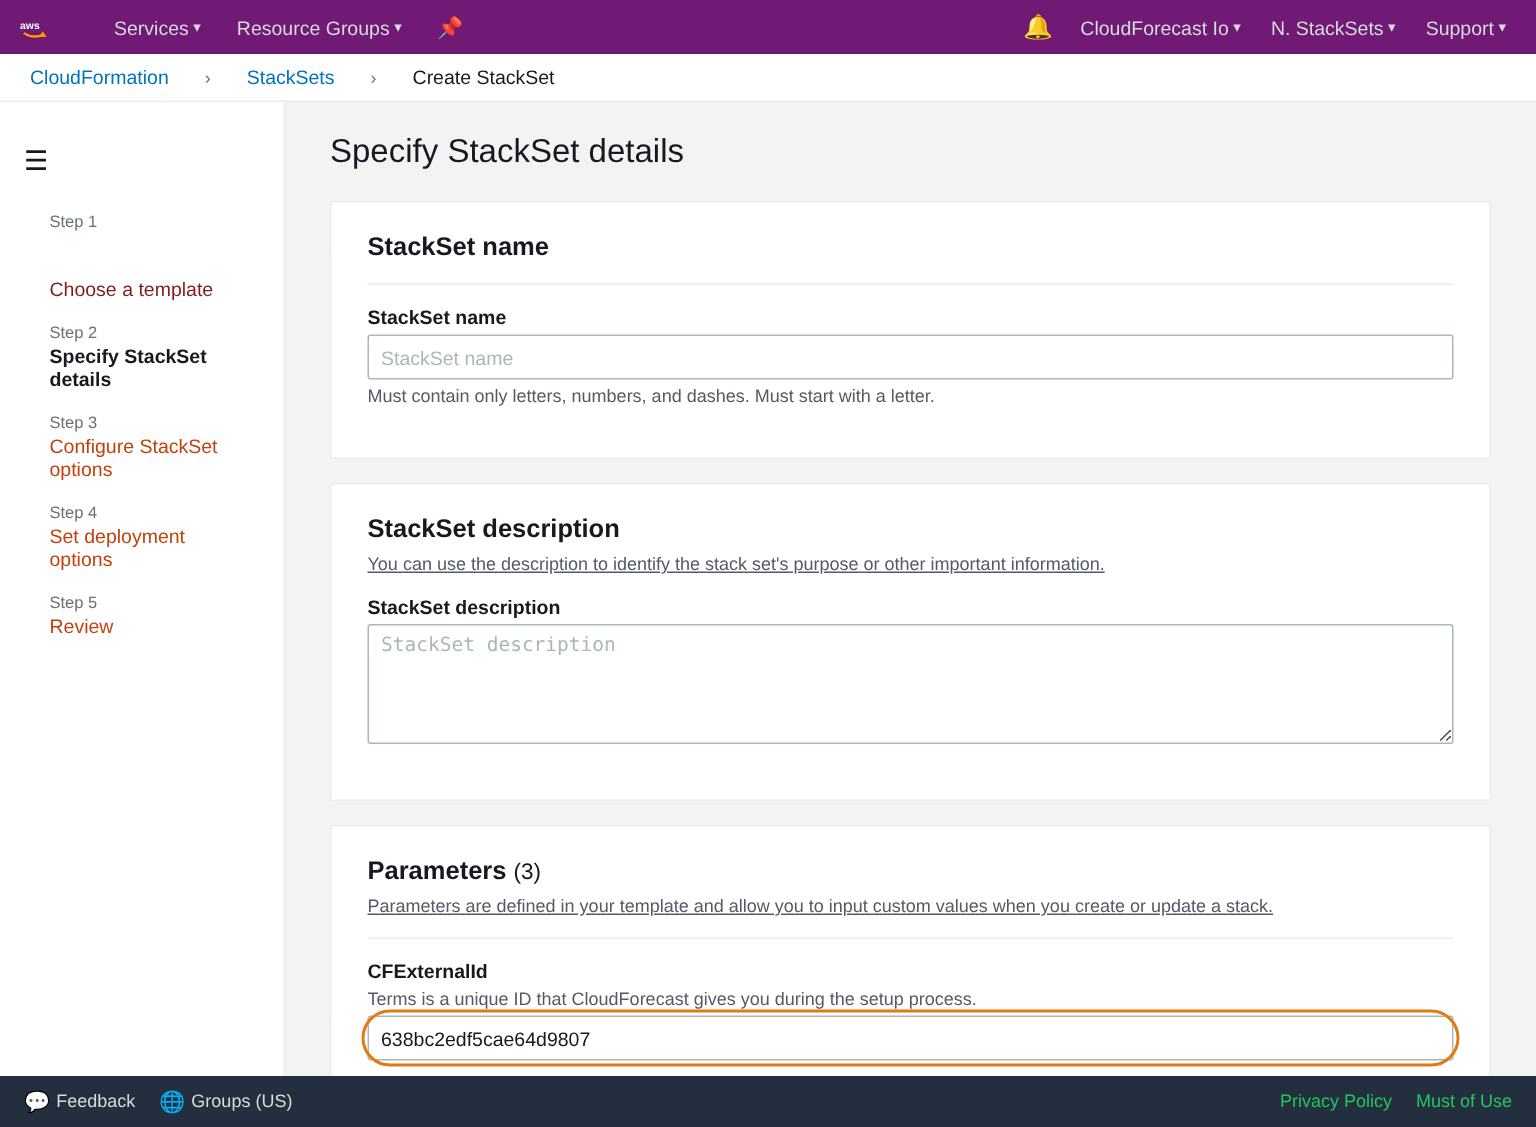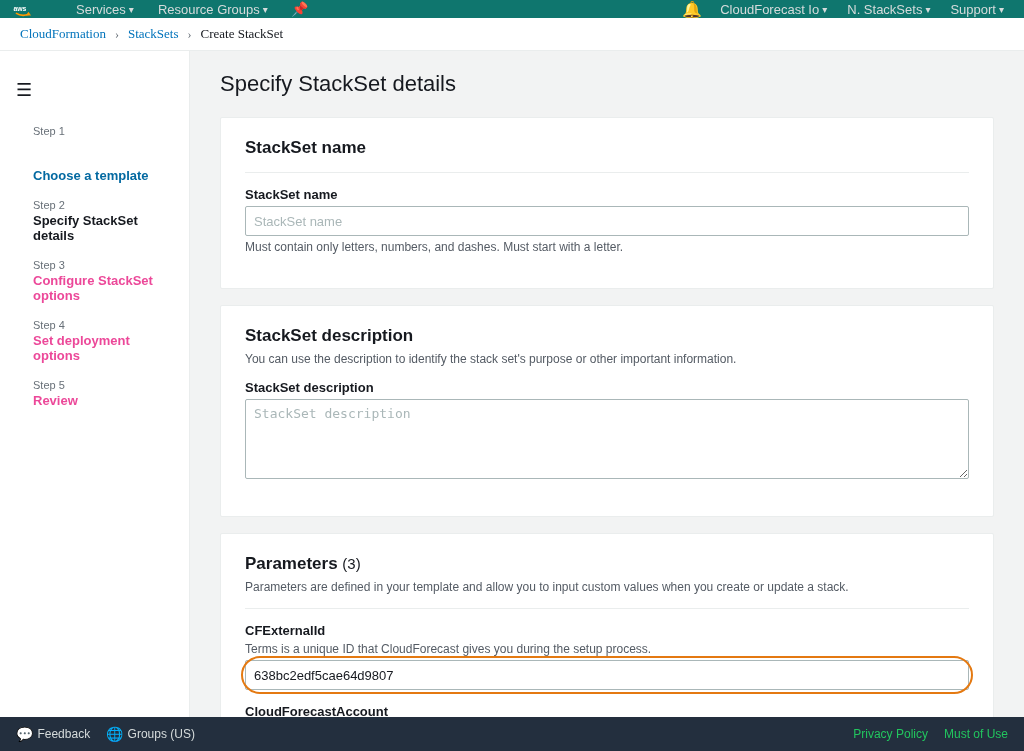--- a/index.html
+++ b/index.html
@@ -1,21 +1,21 @@
 <!DOCTYPE html>
 <html><head>
   <meta charset="utf-8">
   <style>
     * { box-sizing: border-box; margin: 0; padding: 0; }
     body { font-family: 'Amazon Ember', Arial, sans-serif; font-size: 13px; background: #f2f3f3; color: #16191f; }
 
     
     .top-nav {
-      background: #0f766e;
-      height: 18px;
+      background: #701a75;
+      height: 36px;
       display: flex;
       align-items: center;
       padding: 0 12px;
       color: #fff;
       position: relative;
       z-index: 100;
     }
     .top-nav-left { display: flex; align-items: center; gap: 8px; }
     .aws-logo { display: flex; align-items: center; margin-right: 10px; }
     .aws-logo svg { width: 38px; height: 22px; }
@@ -40,23 +40,22 @@
     .chevron { font-size: 10px; }
     .pin-icon { color: #d5dbdb; font-size: 14px; cursor: pointer; }
 
     
     .breadcrumb-bar {
       background: #fff;
       border-bottom: 1px solid #eaeded;
       padding: 8px 20px;
       display: flex;
       align-items: center;
-      gap: 9px;
-      font-size: 13px;
-      font-family: Liberation Serif, serif;
+      gap: 24px;
+      font-size: 13px;
     }
     .breadcrumb-link { color: #0073bb; cursor: pointer; text-decoration: none; }
     .breadcrumb-sep { color: #687078; font-size: 12px; }
     .breadcrumb-current { color: #16191f; }
 
     
     .page-layout {
       display: flex;
       min-height: calc(751px - 36px - 33px - 34px);
     }
@@ -64,22 +63,22 @@
     
     .sidebar {
       width: 190px;
       min-width: 190px;
       background: #fff;
       border-right: 1px solid #eaeded;
       padding: 20px 0;
     }
     .sidebar-step { padding: 8px 33px; }
     .sidebar-step-label { color: #687078; font-size: 11px; margin-bottom: 2px; }
-    .sidebar-step-name { font-size: 13px; color: #ec4899; font-weight: bold; }
-    .sidebar-step-name.active { color: #0369a1; font-weight: 700; margin-top: 31px; }
+    .sidebar-step-name { font-size: 13px; color: #c2410c; }
+    .sidebar-step-name.active { color: #7f1d1d; font-weight: 400; margin-top: 31px; }
     .sidebar-step-name.current { font-weight: 700; color: #16191f; }
     .sidebar-hamburger {
       padding: 8px 16px;
       cursor: pointer;
       color: #16191f;
       font-size: 18px;
       margin-bottom: 8px;
     }
 
     
@@ -106,20 +105,21 @@
     .card-title {
       font-size: 17px;
       font-weight: 700;
       color: #16191f;
       margin-bottom: 6px;
     }
     .card-desc {
       font-size: 12px;
       color: #545b64;
       margin-bottom: 14px;
+      text-decoration: underline;
     }
     .form-label {
       font-size: 13px;
       font-weight: 700;
       color: #16191f;
       margin-bottom: 4px;
       display: block;
     }
     .form-sublabel {
       font-size: 12px;

